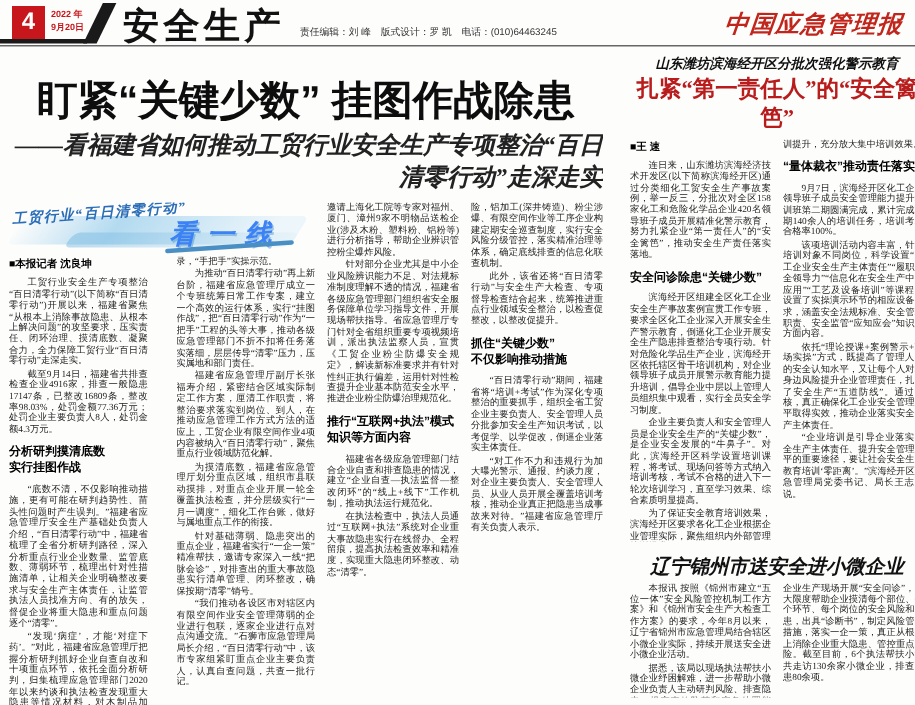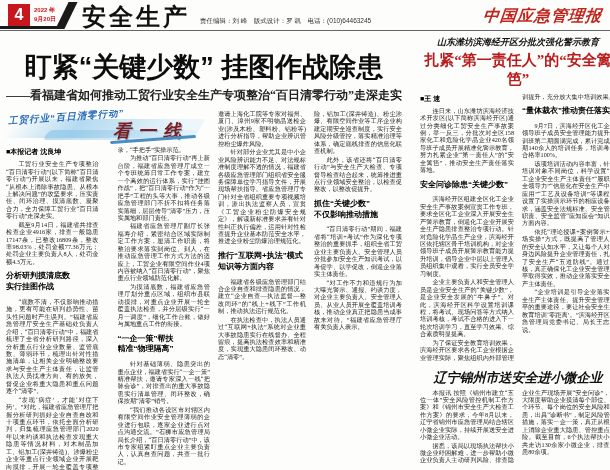--- a/index.html
+++ b/index.html
@@ -23,38 +23,38 @@
   .section-title{ position:absolute; left:82px; top:1px; font-size:24px; font-weight:900;
     letter-spacing:3px; font-family:Liberation Sans, sans-serif; color:#111; }
   .editor-info{ position:absolute; left:200px; top:17px; font-size:6.5px; color:#333;
     font-family:"Liberation Sans","DejaVu Sans",sans-serif; }
   .masthead{ position:absolute; right:8px; top:6px; font-size:16px; font-weight:bold;
     font-style:italic; color:#c0261c; letter-spacing:1px; transform:skewX(-6deg); }
   
   .main-article{ position:absolute; left:6px; top:52px; width:396px; height:430px; overflow:hidden; }
   .main-headline{ font-size:27px; font-weight:900; text-align:center; letter-spacing:0;
     font-family:"Liberation Sans","DejaVu Sans",sans-serif; color:#0d0d0d; line-height:1.15; }
-  .main-subheadline{ margin-top:4px; text-align:left; font-size:12px; font-weight:bold;
-    color:#222; }
+  .main-subheadline{ margin-top:4px; text-align:right; font-size:16px; font-weight:bold;
+    font-style:italic; color:#222; }
   .body-region{ margin-top:6px; height:372px; display:flex; gap:8px; overflow:hidden; }
   .half-left{ width:204px; display:flex; flex-direction:column; }
   .half-right{ flex:1; display:flex; gap:8px; overflow:hidden; }
   .two-col{ flex:1; display:flex; gap:19px; overflow:hidden; }
   .ncol{ flex:1; overflow:hidden; }
   
   .badge{ position:relative; height:33px; margin-bottom:3px; }
   .swoosh1{ position:absolute; left:4px; top:9px; width:190px; height:19px; border-radius:4px;
     background:linear-gradient(100deg, rgba(150,205,235,0) 0%, rgba(130,195,232,.6) 35%, rgba(190,225,245,.25) 90%);
     transform:skewX(-32deg); }
   .swoosh2{ position:absolute; left:40px; top:20px; width:150px; height:10px; border-radius:4px;
     background:linear-gradient(100deg, rgba(120,185,225,.5), rgba(200,230,245,.15));
     transform:skewX(-38deg); }
   .badge-kicker{ position:absolute; left:2px; top:1px; color:#2a6db8; letter-spacing:1px;
     font:bold italic 9.5px "Liberation Serif","DejaVu Serif",serif; transform:rotate(-4deg); }
-  .badge-label{ position:absolute; right:22px; top:9px; color:#7f1d1d; letter-spacing:7px;
+  .badge-label{ position:absolute; right:22px; top:9px; color:#3b82f6; letter-spacing:7px;
     font:bold italic 18px "Liberation Serif","DejaVu Serif",serif;
     text-shadow:1px 1px 0 rgba(70,140,200,.45); }
   .badge-swash{ position:absolute; right:14px; top:28px; width:86px; height:3px;
     background:#4a8fc4; border-radius:2px; transform:rotate(-4deg); }
   
   .para{ font-size:6.2px; line-height:1.2; text-align:justify; text-indent:2em;
     color:#222; margin-bottom:1px; }
   .para.cont{ text-indent:0; }
   .byline{ font:bold 7px/1.6 "Liberation Sans","DejaVu Sans",sans-serif; color:#000;
     margin-bottom:3px; }
@@ -111,22 +111,20 @@
               <div class="subhead">分析研判摸清底数
 实行挂图作战</div>
               <div class="para">“底数不清，不仅影响推动措施，更有可能在研判趋势性、苗头性问题时产生误判。”福建省应急管理厅安全生产基础处负责人介绍，“百日清零行动”中，福建省梳理了全省分析研判路径，深入分析重点行业企业数量、监管底数、薄弱环节，梳理出针对性措施清单，让相关企业明确整改要求与安全生产主体责任，让监管执法人员找准方向、有的放矢，督促企业将重大隐患和重点问题逐个“清零”。</div>
               <div class="para">“发现‘病症’，才能‘对症下药’。”对此，福建省应急管理厅把握分析研判抓好企业自查自改和十项重点环节，依托全面分析研判，归集梳理应急管理部门2020年以来约谈和执法检查发现重大隐患等情况材料，对木制品加工、铝加工(深井铸造)、涉爆粉尘企业等重点行业领域企业开展靶向摸排，开展一轮全覆盖专项整治摸底巡查。</div>
             </div>
           <div class="ncol">
               <div class="para cont">录，“手把手”实操示范。</div>
               <div class="para">为推动“百日清零行动”再上新台阶，福建省应急管理厅成立一个专班统筹日常工作专案，建立一个高效的运行体系，实行“挂图作战”，把“百日清零行动”作为“一把手”工程的头等大事，推动各级应急管理部门不折不扣将任务落实落细，层层传导“清零”压力，压实属地和部门责任。</div>
               <div class="para">福建省应急管理厅副厅长张福寿介绍，紧密结合区域实际制定工作方案，厘清工作职责，将整治要求落实到岗位、到人，在推动应急管理工作方式方法的适应上，工贸企业有限空间作业4项内容被纳入“百日清零行动”，聚焦重点行业领域防范化解。</div>
               <div class="para">为摸清底数，福建省应急管理厅划分重点区域，组织市县联动摸排，对重点企业开展一轮全覆盖执法检查，并分层级实行“一月一调度”，细化工作台账，做好与属地重点工作的衔接。</div>
-              <div class="subhead">“一企一策”帮扶
-精准“物理隔离”</div>
               <div class="para">针对基础薄弱、隐患突出的重点企业，福建省实行“一企一策”精准帮扶，邀请专家深入一线“把脉会诊”，对排查出的重大事故隐患实行清单管理、闭环整改，确保按期“清零”销号。</div>
               <div class="para">“我们推动各设区市对辖区内有限空间作业安全管理薄弱的企业进行包联，逐家企业进行点对点沟通交流。”石狮市应急管理局局长介绍，“百日清零行动”中，该市专家组紧盯重点企业主要负责人，认真自查问题，共查一批行记。</div>
             </div>
         </div>
       </div>
       <div class="half-right">
         <div class="ncol">
             <div class="para cont">邀请上海化工院等专家对福州、厦门、漳州9家不明物品送检企业(涉及木粉、塑料粉、铝粉等)进行分析指导，帮助企业辨识管控粉尘爆炸风险。</div>
             <div class="para">针对部分企业尤其是中小企业风险辨识能力不足、对法规标准制度理解不透的情况，福建省各级应急管理部门组织省安全服务保障单位学习指导文件，开展现场帮扶指导。省应急管理厅专门针对全省组织重要专项视频培训，派出执法监察人员，宣贯《工贸企业粉尘防爆安全规定》，解读新标准要求并有针对性纠正执行偏差，运用针对性检查提升企业基本防范安全水平，推进企业粉尘防爆治理规范化。</div>
             <div class="subhead">推行“互联网+执法”模式

